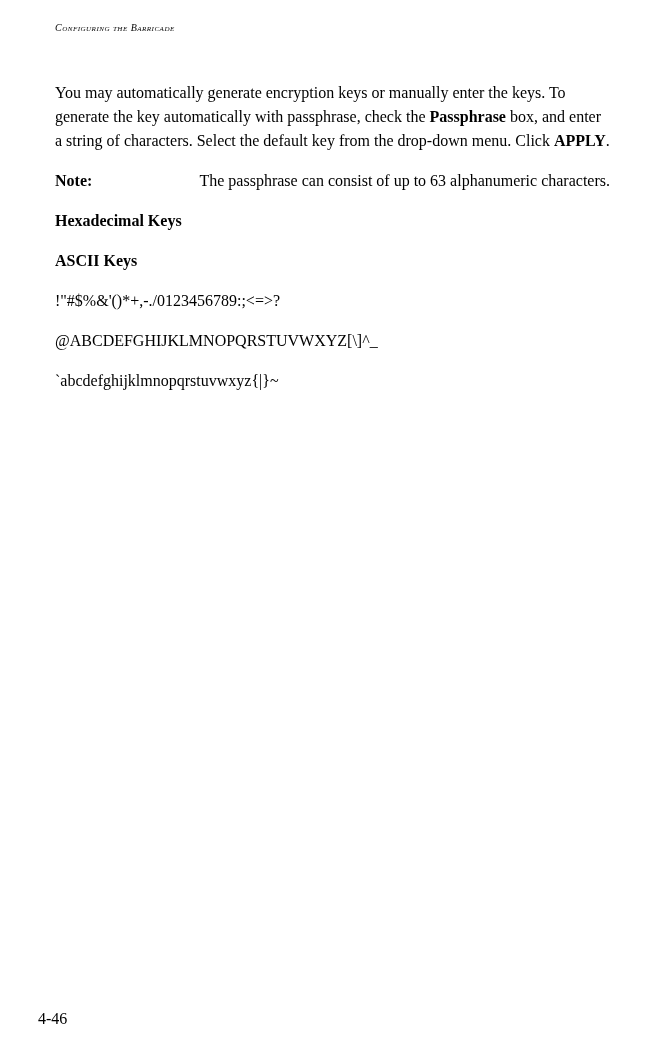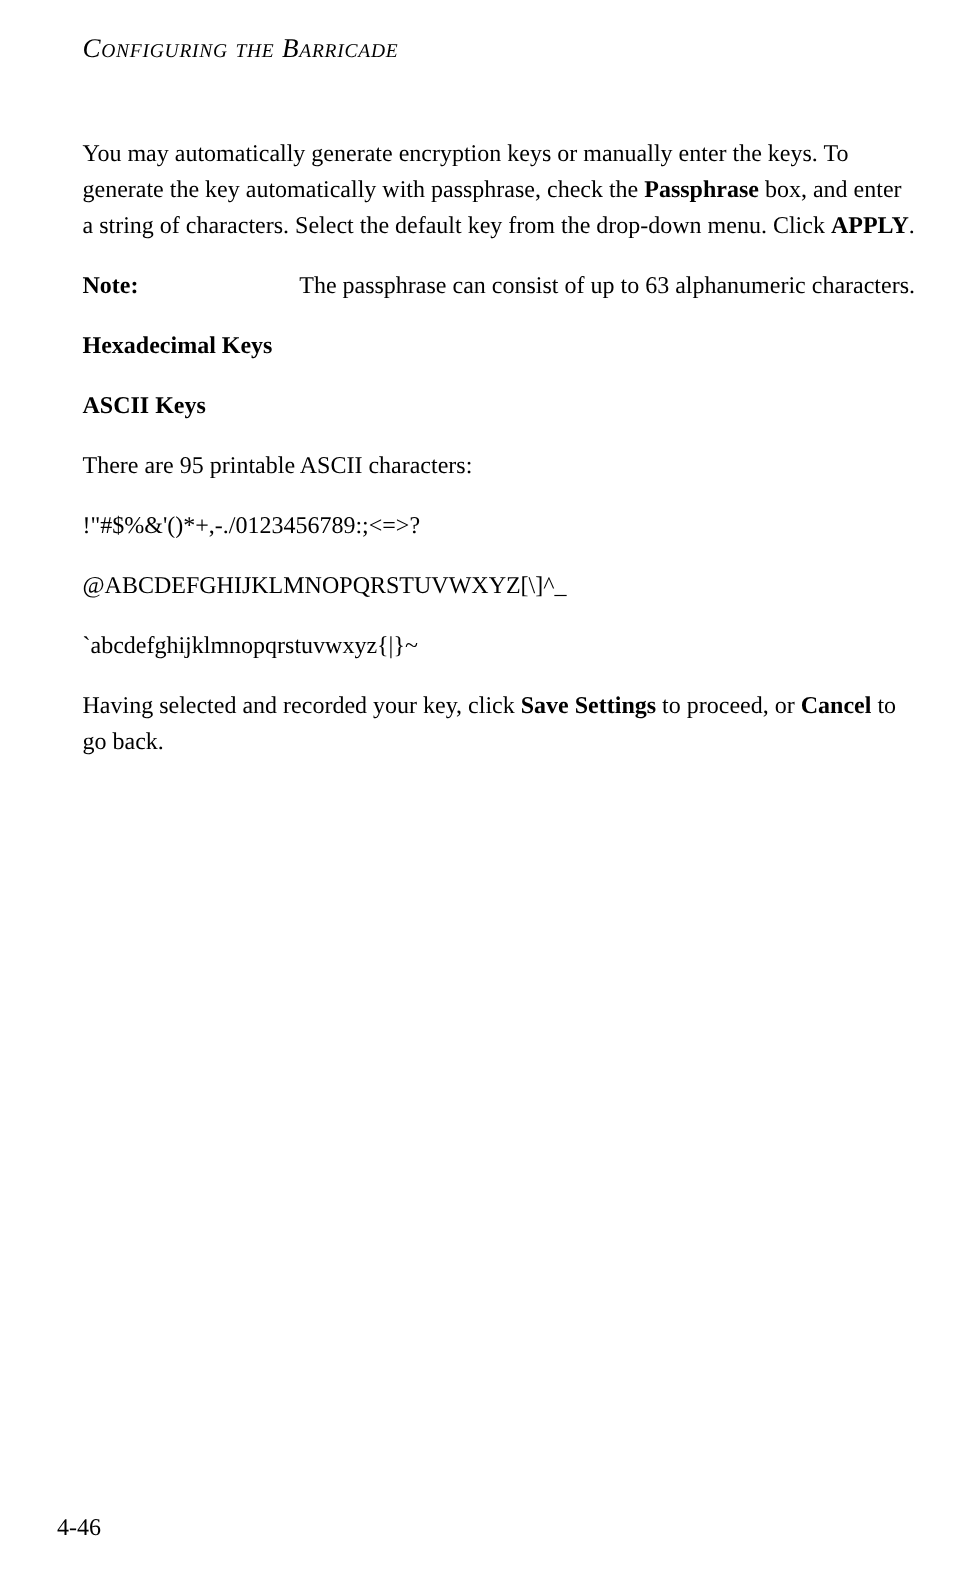--- a/index.html
+++ b/index.html
@@ -14,21 +14,21 @@
   .page {
     position: relative;
     box-sizing: border-box;
     width: 650px;
     height: 1048px;
     padding: 22px 40px 24px 55px;
   }
   .running-head {
     font-style: italic;
     font-variant: small-caps;
-    font-size: 18px;
+    font-size: 10px;
     letter-spacing: 0.5px;
     margin-bottom: 48px;
     color: #000;
   }
   .body-text {
     font-size: 16px;
     line-height: 1.5;
   }
   .body-text p {
     margin: 0 0 16px 0;
@@ -72,29 +72,25 @@
     <div class="note-row">
       <div class="note-label">Note:</div>
       <div class="note-text">The passphrase can consist of up to 63 alphanumeric characters.</div>
     </div>
 
     <p class="bold">Hexadecimal Keys</p>
 
 
     <p class="bold">ASCII Keys</p>
 
-    <p>There are 95 printable ASCII characters:</p>
 
     <p>!"#$%&amp;'()*+,-./0123456789:;&lt;=&gt;?</p>
 
     <p>@ABCDEFGHIJKLMNOPQRSTUVWXYZ[\]^_</p>
 
     <p>`abcdefghijklmnopqrstuvwxyz{|}~</p>
 
-    <p>
-      <span>Having selected and recorded your key, click </span><span class="bold">Save Settings</span><span> to proceed, or </span><span class="bold">Cancel</span><span> to go back.</span>
-    </p>
 
   </div>
 
   <div class="page-number">4-46</div>
 
 </div>
 
 </body></html>

